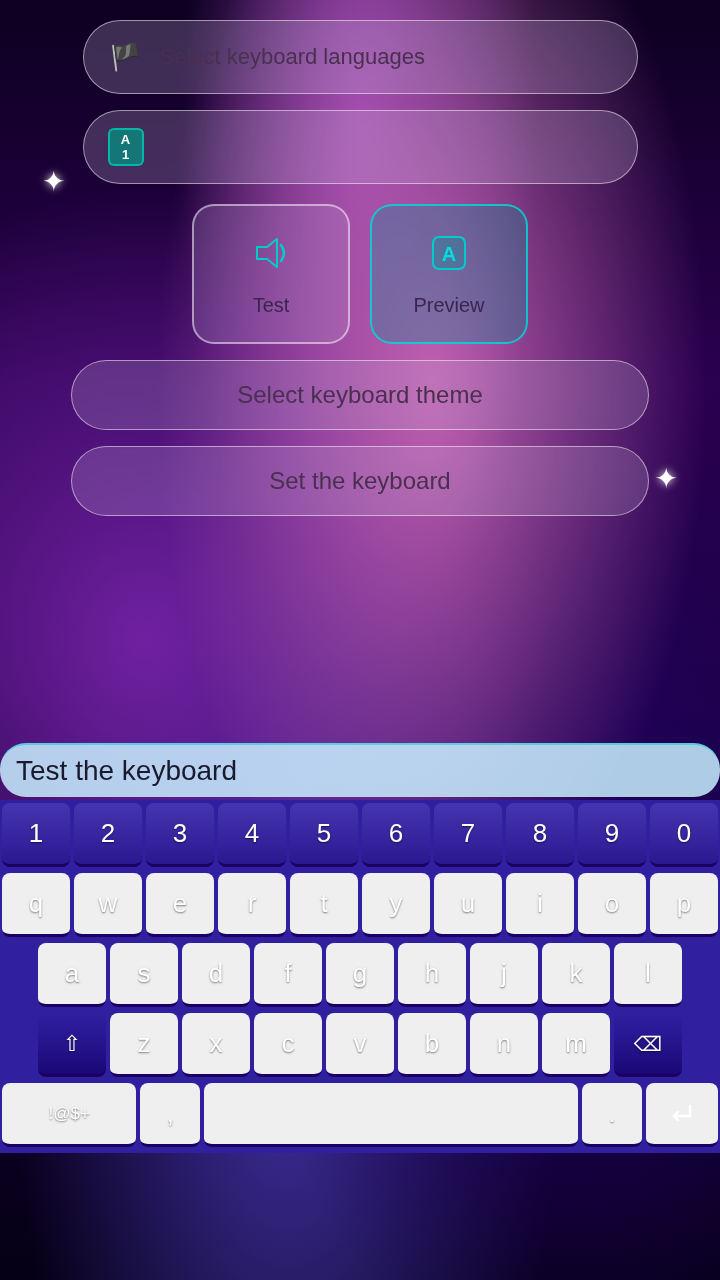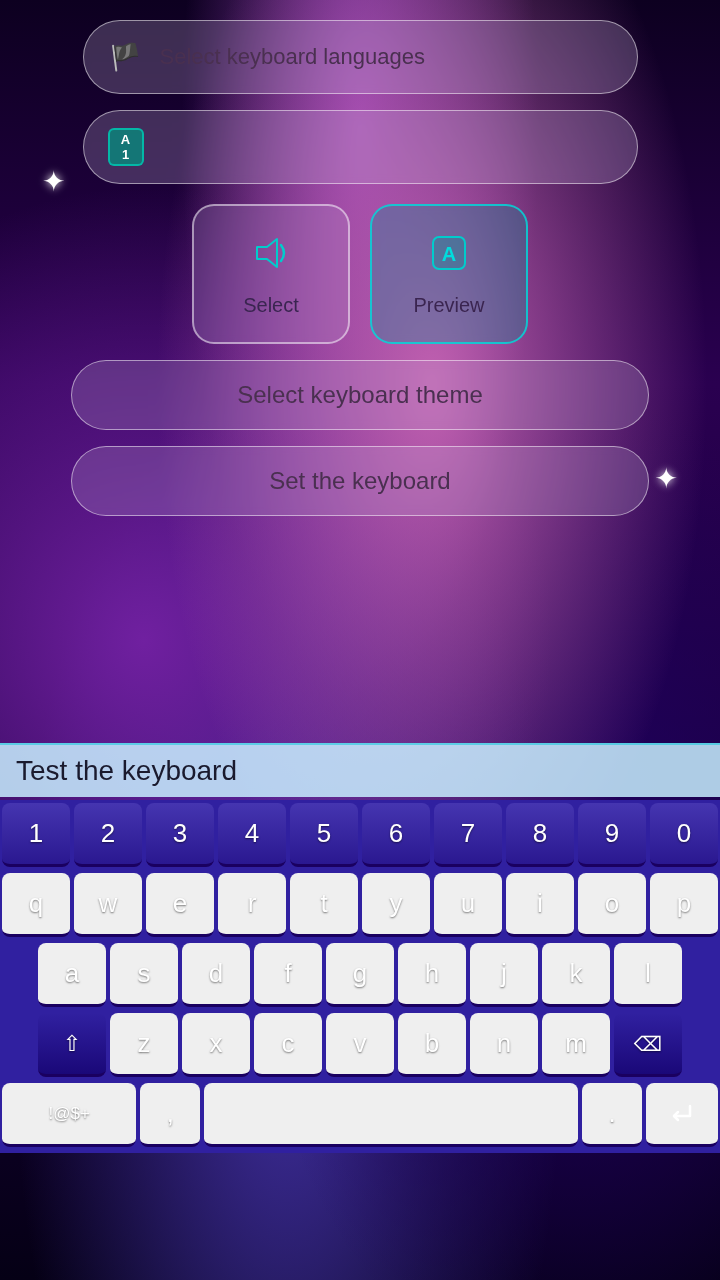--- a/index.html
+++ b/index.html
@@ -254,21 +254,21 @@
 
 
     <button class="toggle-btn">
       <div class="t-icon">
         
         <svg width="44" height="44" viewBox="0 0 44 44" fill="none">
           <polygon points="8,16 18,16 28,8 28,36 18,28 8,28" stroke="#00cccc" stroke-width="2" fill="none" stroke-linejoin="round"></polygon>
           <path d="M32 14 Q38 22 32 30" stroke="#00cccc" stroke-width="2.5" fill="none" stroke-linecap="round"></path>
         </svg>
       </div>
-      <span>Select</span>
+      <span>Test</span>
     </button>
 
     <button class="toggle-btn active">
       <div class="t-icon">
         
         <svg width="44" height="44" viewBox="0 0 44 44" fill="none">
           <rect x="6" y="6" width="32" height="32" rx="6" stroke="#00cccc" stroke-width="2" fill="rgba(0,150,150,0.3)"></rect>
           <text x="22" y="30" text-anchor="middle" fill="#00dddd" font-size="20" font-weight="bold" font-family="Arial">A</text>
         </svg>
       </div>
@@ -280,21 +280,21 @@
   <button class="wide-btn">
     <span>Select keyboard theme</span>
   </button>
 
   <button class="wide-btn">
     <span>Set the keyboard</span>
   </button>
 
 </div>
 
-<div class="test-input-row" style="position:absolute; top:735px; left:0;">
+<div class="test-input-row" style="position:absolute; top:735px; left:0;border-radius:26px;">
   <input type="text" value="Test the keyboard" style="width: 100%; background: transparent; border: none; outline: none; font-size: 28px; color: rgb(26, 26, 46);" placeholder="Test the keyboard">
 </div>
 
 <div class="keyboard" style="position:absolute; top:800px; left:0;">
 
   <div class="kb-row">
     <button class="kb-key num-row">1</button>
     <button class="kb-key num-row">2</button>
     <button class="kb-key num-row">3</button>
     <button class="kb-key num-row">4</button>

